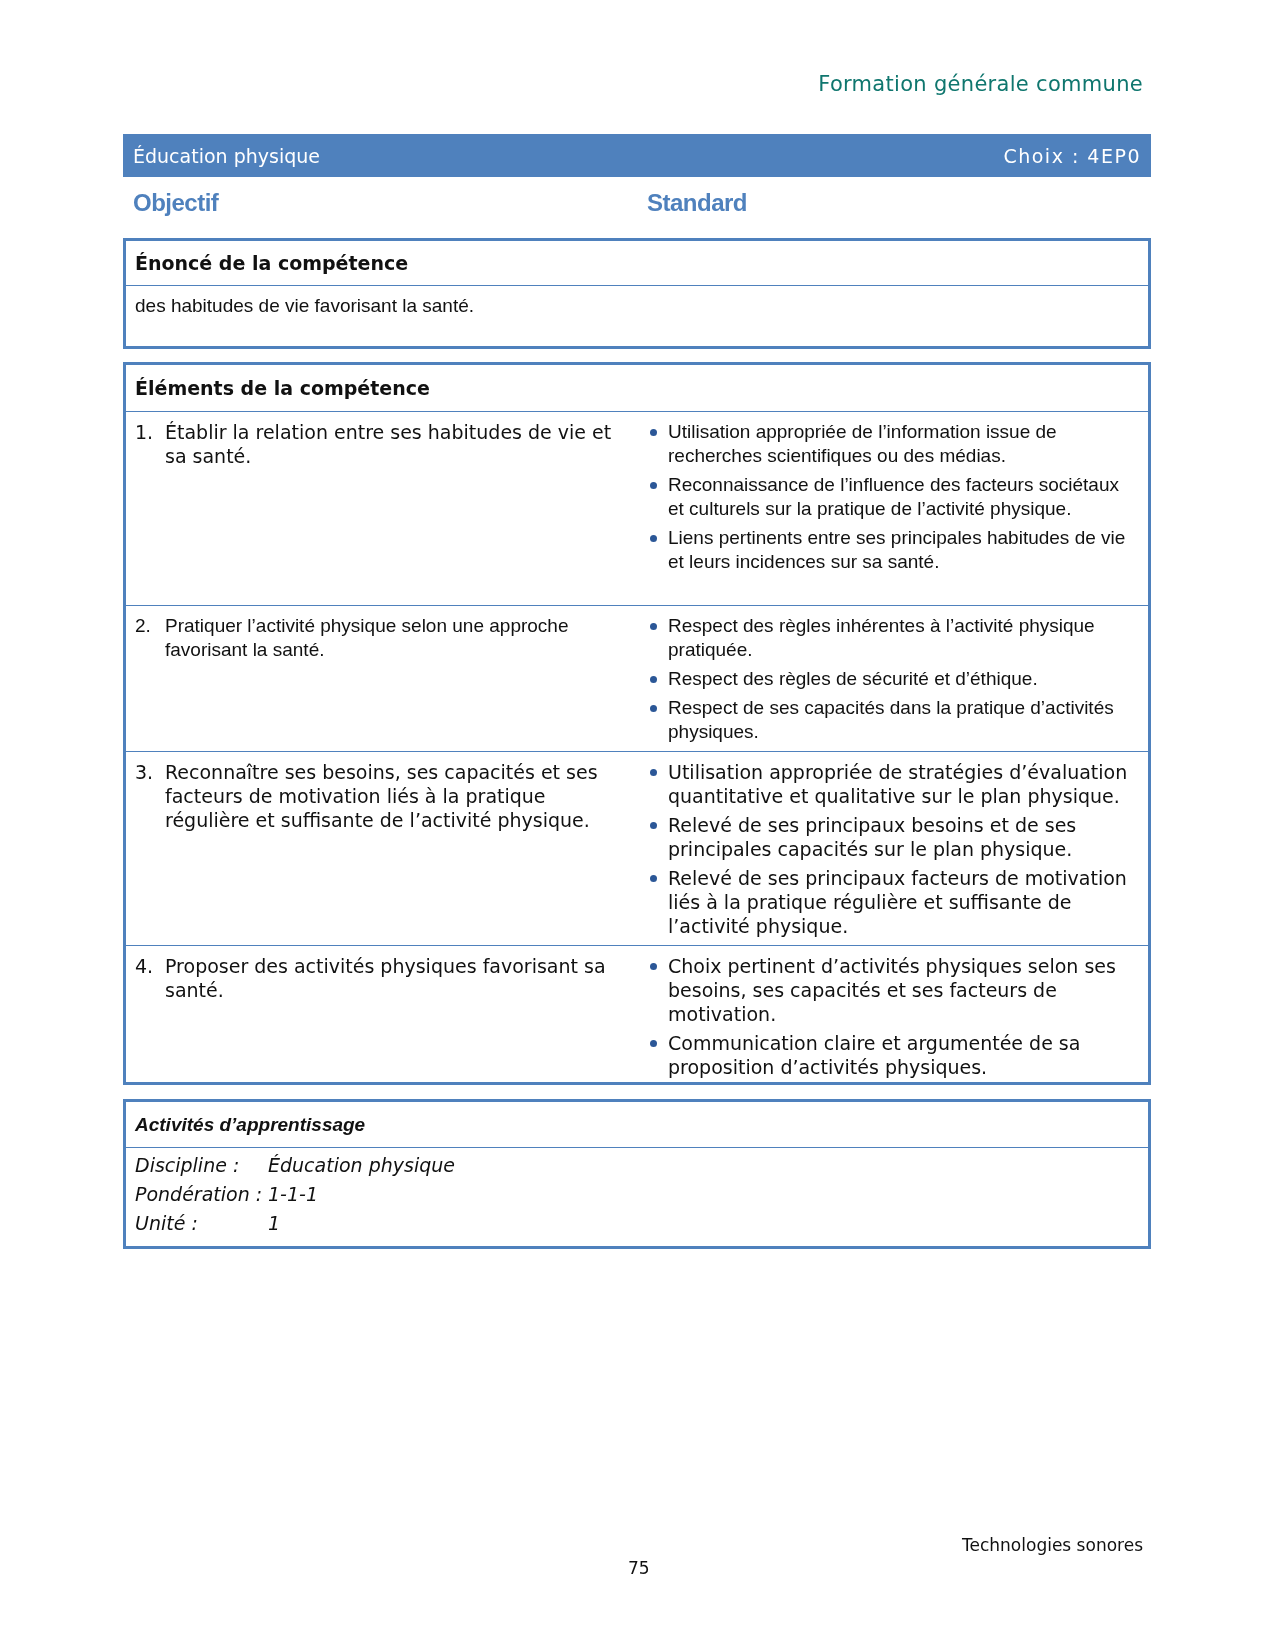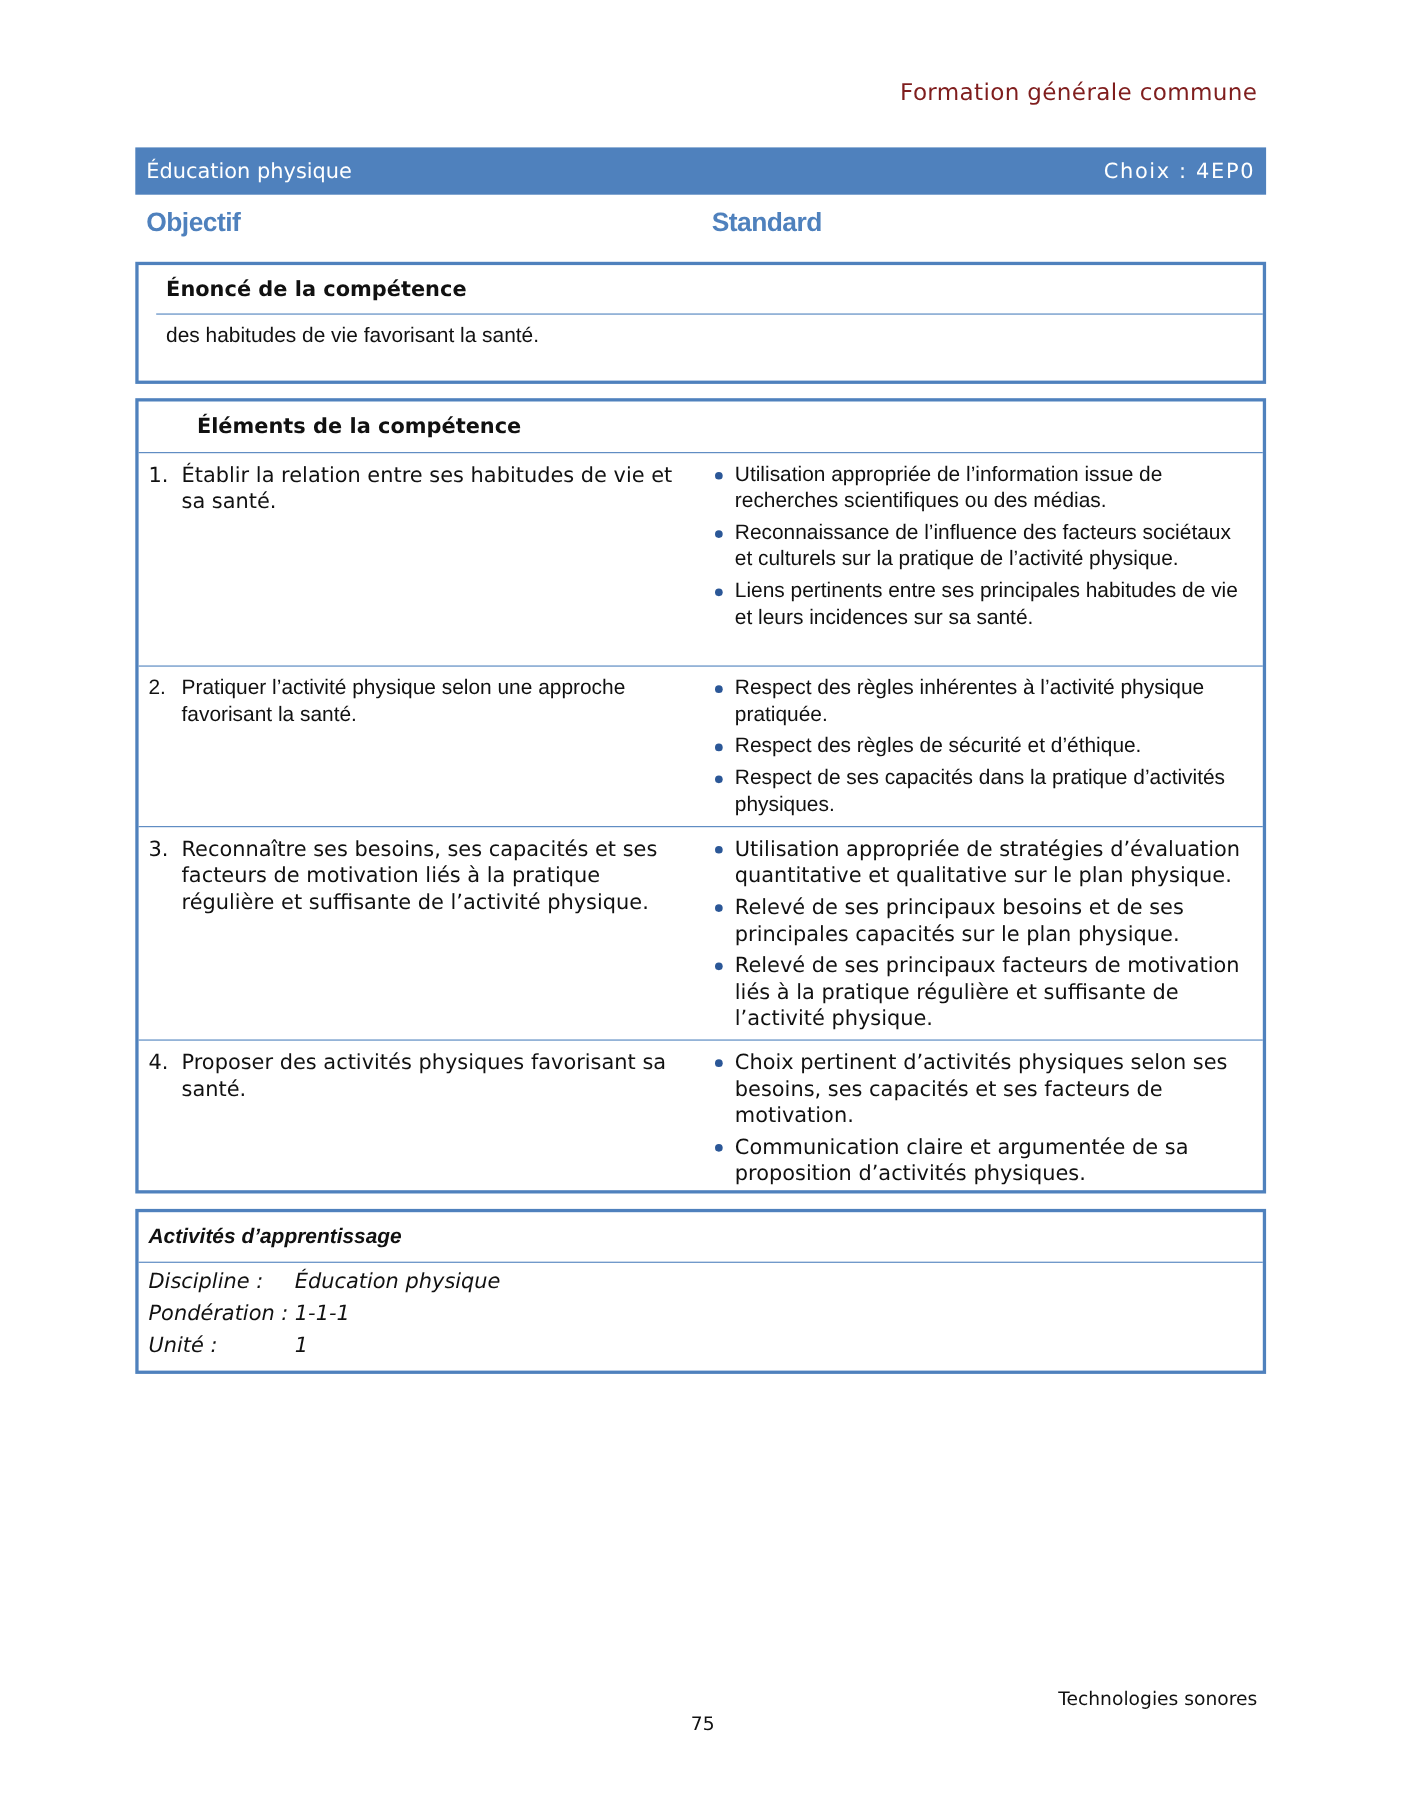--- a/index.html
+++ b/index.html
@@ -1,18 +1,18 @@
 <!DOCTYPE html>
 <html><head>
 <meta charset="utf-8">
 <style>
   html, body { margin:0; padding:0; background:#ffffff; }
   body { width:1275px; height:1650px; position:relative; overflow:hidden;
          font-family:"DejaVu Sans", sans-serif; color:#111; }
-  .top-title { position:absolute; right:132px; top:72px; font-size:21px; color:#7f1d1d; letter-spacing:0.3px; }
+  .top-title { position:absolute; right:132px; top:72px; font-size:21px; color:#0f766e; letter-spacing:0.3px; }
   .bar { position:absolute; left:123px; top:134px; width:1028px; height:43px; background:#4f81bd;
          color:#fff; font-size:19px; display:flex; align-items:center; justify-content:space-between;
          box-sizing:border-box; padding:0 10px; }
   .bar .code { letter-spacing:1.5px; }
   .obj { position:absolute; top:189px; font-family:"Liberation Sans", sans-serif; font-weight:bold;
          font-size:24px; color:#4f81bd; letter-spacing:-0.5px; }
   .box { position:absolute; left:123px; width:1028px; border:3px solid #4f81bd; box-sizing:border-box; }
   .box-head { font-weight:bold; font-size:19px; padding:0 0 0 9px; border-bottom:1px solid #4f81bd;
               display:flex; align-items:center; }
   .sans { font-family:"Liberation Sans", sans-serif; }
@@ -36,30 +36,30 @@
 <div class="top-title">Formation générale commune</div>
 
 <div class="bar">
   <span>Éducation physique</span>
   <span class="code">Choix : 4EP0</span>
 </div>
 
 <div class="obj" style="left:133px;">Objectif</div>
 <div class="obj" style="left:647px;">Standard</div>
 
-<div class="box" style="top:238px; height:111px;padding-left:16px;">
+<div class="box" style="top:238px; height:111px;">
   <div class="box-head" style="height:44px;">Énoncé de la compétence</div>
   <div class="sans" style="padding:8px 9px 0; font-size:19px; line-height:23px;">
     <div>des habitudes de vie favorisant la santé.</div>
   </div>
 </div>
 
 <div class="box" style="top:362px; height:723px;">
   <div class="box-head" style="height:46px; padding:0;">
-    <div style="width:512px; padding-left:9px; box-sizing:border-box;margin-left:44px;">Éléments de la compétence</div>
+    <div style="width:512px; padding-left:9px; box-sizing:border-box;">Éléments de la compétence</div>
   </div>
 
   <div class="row" style="height:194px;">
     <div class="col-left">
       <div class="num-item">
         <span class="num">1.</span>
         <span>Établir la relation entre ses habitudes de vie et sa santé.</span>
       </div>
     </div>
     <div class="col-right sans">

